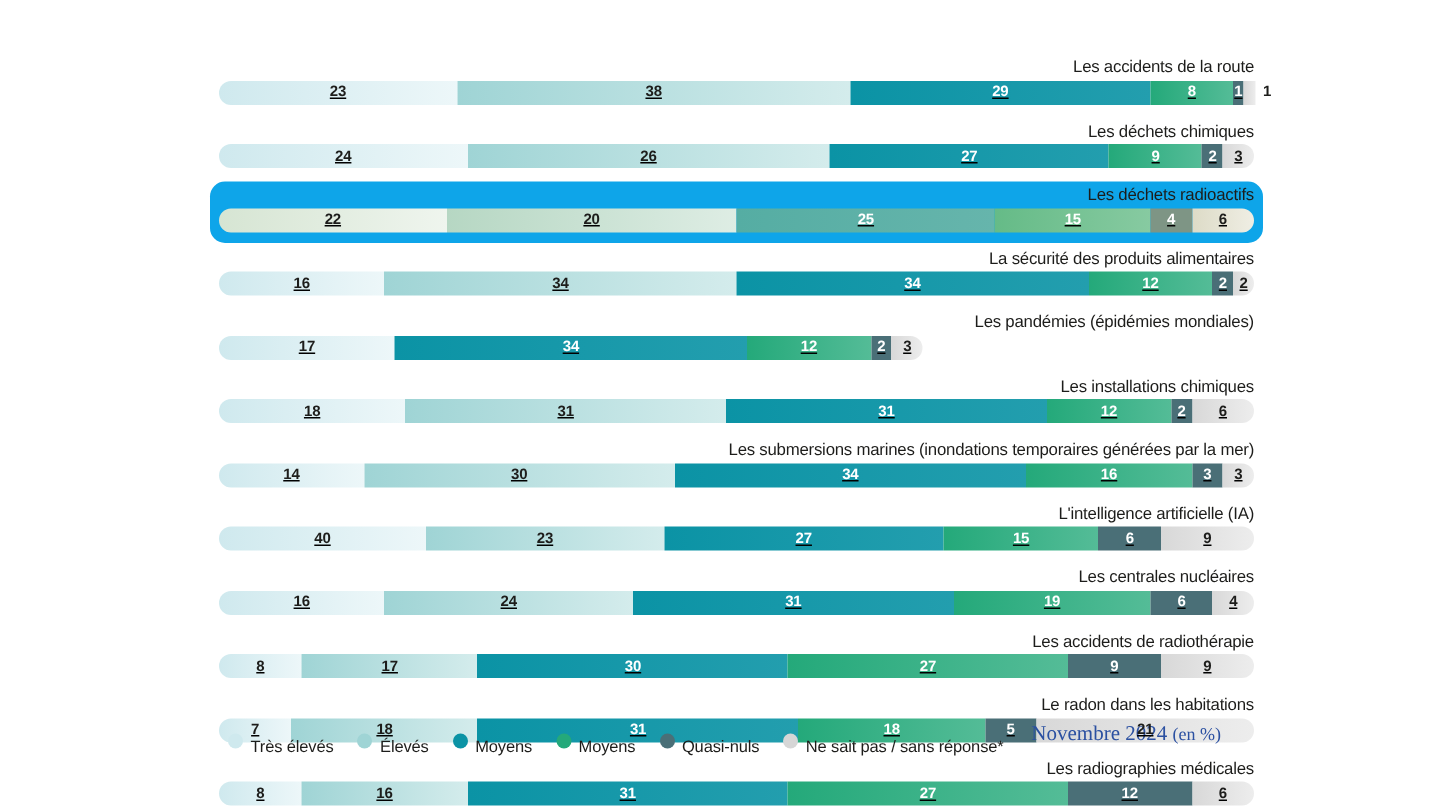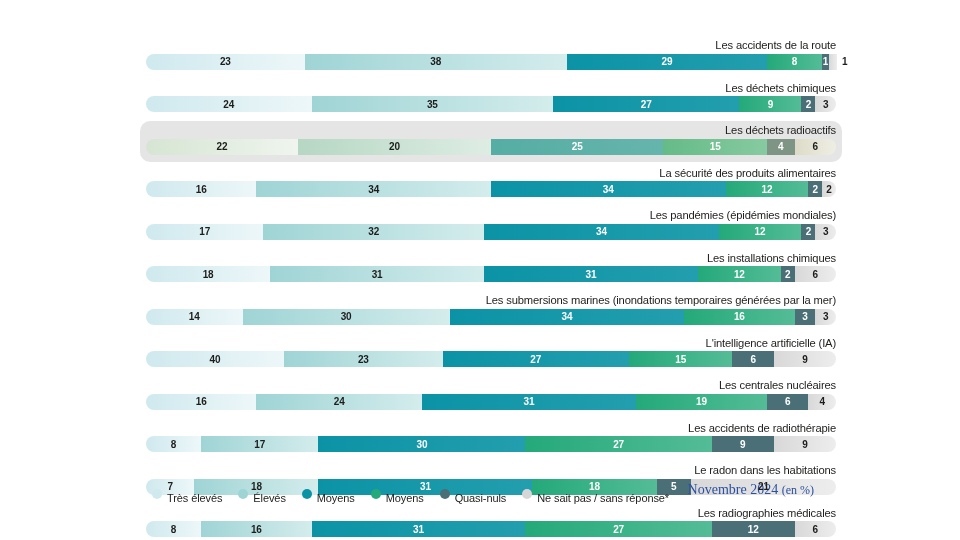--- a/index.html
+++ b/index.html
@@ -30,40 +30,41 @@
   .row {
     position: relative;
     margin-bottom: 2px;
     padding: 2px 6px 3px 6px;
     margin-left: -6px;
     width: 702px;
     border-radius: 10px;
     text-align: right;
   }
   .row.highlight {
-    background: #e5e5e5;
+    background: #0ea5e9;
   }
 
   .row-label {
     font-size: 11.2px;
     color: #1d1d1b;
     letter-spacing: -0.15px;
     line-height: 14px;
     margin-bottom: 1.5px;
     white-space: nowrap;
     font-family: "Liberation Sans", sans-serif;
   }
 
   .bar {
     position: relative;
     display: flex;
     height: 20px;
     width: 690px;
     border-radius: 8px;
     overflow: visible;
+    text-decoration: underline;
   }
 
   .seg {
     position: relative;
     height: 16px;
     display: flex;
     align-items: center;
     justify-content: center;
     font-size: 10px;
     font-weight: bold;
@@ -160,21 +161,21 @@
           </div>
         </div>
       </div>
       <div class="row">
         <div class="row-label">Les déchets chimiques</div>
         <div class="bar">
           <div class="seg" style="width: 165.6px; flex: 0 0 165.6px; background: linear-gradient(90deg, rgb(207, 233, 238) 0%, rgb(237, 247, 249) 100%); color: rgb(29, 29, 27);">
             <span>24</span>
           </div>
           <div class="seg" style="width: 241.5px; flex: 0 0 241.5px; background: linear-gradient(90deg, rgb(159, 212, 213) 0%, rgb(212, 236, 236) 100%); color: rgb(29, 29, 27);">
-            <span>35</span>
+            <span>26</span>
           </div>
           <div class="seg" style="width: 186.3px; flex: 0 0 186.3px; background: linear-gradient(90deg, rgb(11, 147, 165) 0%, rgb(35, 158, 174) 100%); color: rgb(255, 255, 255);">
             <span>27</span>
           </div>
           <div class="seg" style="width: 62.1px; flex: 0 0 62.1px; background: linear-gradient(90deg, rgb(36, 169, 122) 0%, rgb(84, 188, 151) 100%); color: rgb(255, 255, 255);">
             <span>9</span>
           </div>
           <div class="seg" style="width: 13.8px; flex: 0 0 13.8px; background: rgb(74, 111, 119); color: rgb(255, 255, 255);">
             <span>2</span>
           </div>
@@ -227,23 +228,20 @@
           <div class="seg" style="width: 13.8px; flex: 0 0 13.8px; background: linear-gradient(90deg, rgb(216, 216, 216) 0%, rgb(237, 237, 237) 100%); color: rgb(29, 29, 27);">
             <span>2</span>
           </div>
         </div>
       </div>
       <div class="row">
         <div class="row-label">Les pandémies (épidémies mondiales)</div>
         <div class="bar">
           <div class="seg" style="width: 117.3px; flex: 0 0 117.3px; background: linear-gradient(90deg, rgb(207, 233, 238) 0%, rgb(237, 247, 249) 100%); color: rgb(29, 29, 27);">
             <span>17</span>
-          </div>
-          <div class="seg" style="width: 220.8px; flex: 0 0 220.8px; background: linear-gradient(90deg, rgb(159, 212, 213) 0%, rgb(212, 236, 236) 100%); color: rgb(29, 29, 27);">
-            <span>32</span>
           </div>
           <div class="seg" style="width: 234.6px; flex: 0 0 234.6px; background: linear-gradient(90deg, rgb(11, 147, 165) 0%, rgb(35, 158, 174) 100%); color: rgb(255, 255, 255);">
             <span>34</span>
           </div>
           <div class="seg" style="width: 82.8px; flex: 0 0 82.8px; background: linear-gradient(90deg, rgb(36, 169, 122) 0%, rgb(84, 188, 151) 100%); color: rgb(255, 255, 255);">
             <span>12</span>
           </div>
           <div class="seg" style="width: 13.8px; flex: 0 0 13.8px; background: rgb(74, 111, 119); color: rgb(255, 255, 255);">
             <span>2</span>
           </div>

